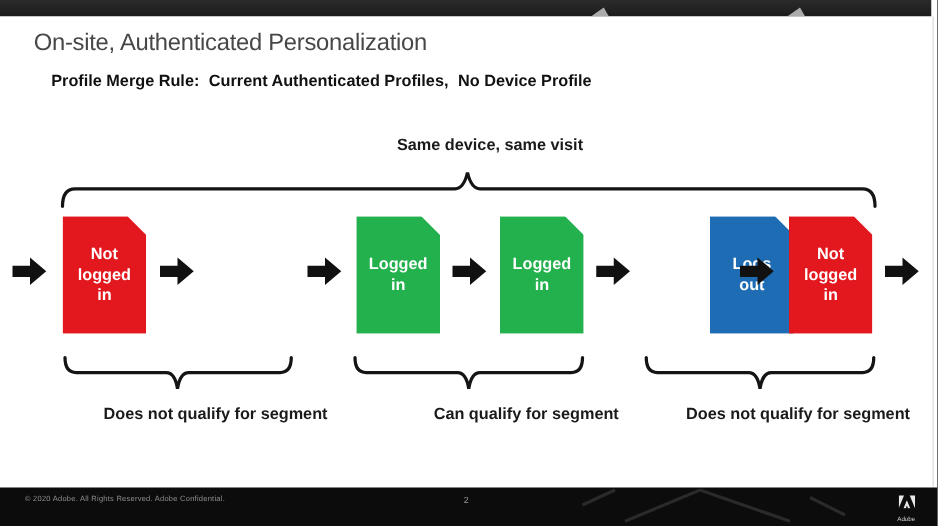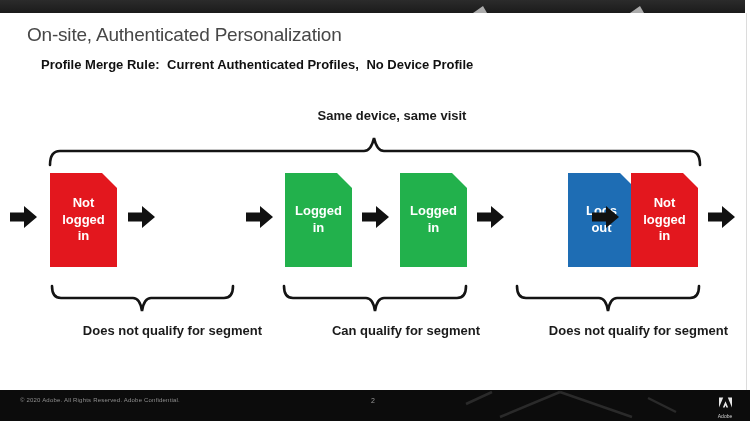--- a/index.html
+++ b/index.html
@@ -25,21 +25,21 @@
   .doc-box{position:absolute;top:173px;width:67px;height:94px;display:flex;
     align-items:center;justify-content:center;text-align:center;color:#fff;
     font-size:13px;font-weight:600;line-height:1.28;padding:0 9px;box-sizing:border-box;
     clip-path:polygon(0 0,calc(100% - 15px) 0,100% 15px,100% 100%,0 100%);}
   .b0{left:50px;}.b1{left:168px;}.b2{left:285px;}.b3{left:400px;}.b4{left:536px;margin-left:32px;}.b5{left:631px;}
   
   .linework{position:absolute;left:0;top:0;pointer-events:none;}
   
   .group-label{position:absolute;top:323px;width:240px;text-align:right;
     font-size:13px;font-weight:600;color:#1a1a1a;}
-  .g0{left:22px;}.g1{left:240px;}.g2{left:488px;}
+  .g0{left:22px;}.g1{left:255px;}.g2{left:488px;}
   
   .footer{position:absolute;left:0;top:390px;width:750px;height:31px;background:#0c0c0c;}
   .footer .deco{position:absolute;left:0;top:0;}
   .copyright{position:absolute;left:20px;top:7px;font-size:6px;color:#8f8f8f;letter-spacing:.2px;}
   .page-num{position:absolute;left:366px;top:7px;width:14px;text-align:center;font-size:7px;color:#9a9a9a;}
   .adobe-logo{position:absolute;left:716px;top:4px;width:18px;text-align:center;}
   .adobe-logo .word{font-size:5px;color:#d0d0d0;margin-top:1px;}
 </style>
 </head>
 <body>

